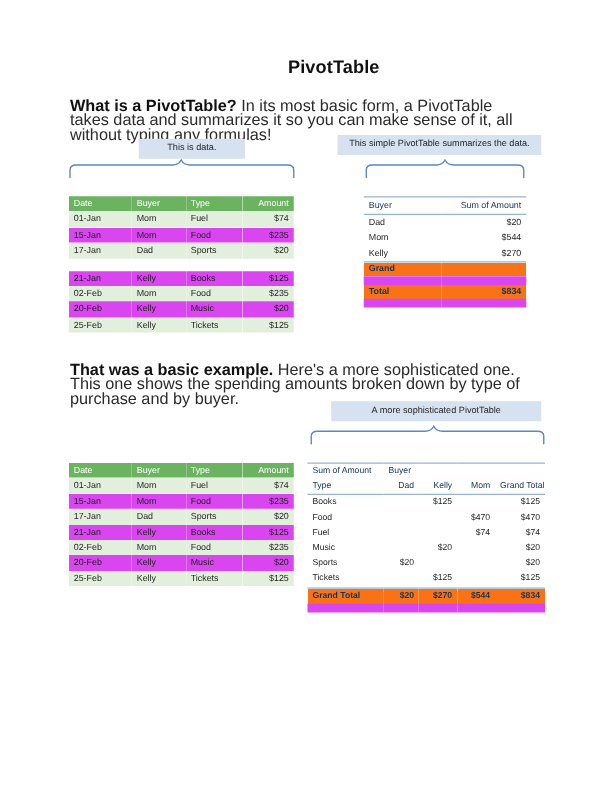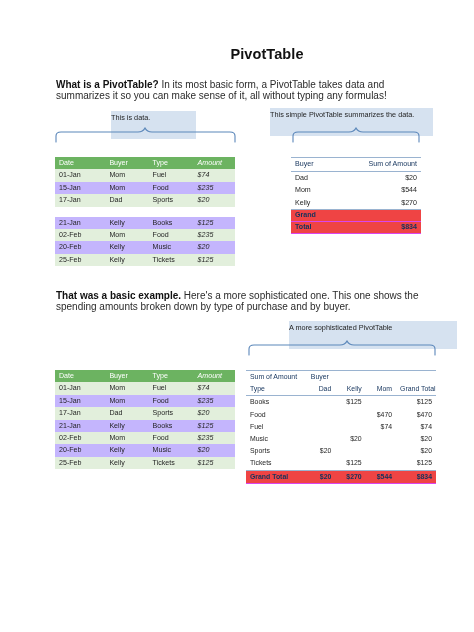--- a/index.html
+++ b/index.html
@@ -33,41 +33,42 @@
     font-size: 14.5px;
     font-weight: bold;
     letter-spacing: 0.1px;
     color: #111111;
     padding-left: 30px;
   }
 
   
   .para {
     position: absolute;
-    font-size: 10px;
+    font-size: 13px;
     line-height: 11.4px;
     color: #2b2b2b;
   }
   .para b { font-weight: bold; color: #111111; }
 
   #intro-para { left: 56px; top: 79px; width: 372px; }
   #second-para { left: 56px; top: 290px; width: 372px; }
 
   
   .callout {
     position: absolute;
     background: #d6e2f0;
     color: #1f1f1f;
     font-size: 7.3px;
     line-height: 13px;
-    height: 28px;
+    height: 16px;
+    text-align: center;
   }
   #callout-data      { left: 111px; top: 111px; width: 85px; }
   #callout-simple    { left: 270px; top: 108px; width: 163px; }
-  #callout-advanced  { left: 265px; top: 321px; width: 168px; margin-left: 24px; }
+  #callout-advanced  { left: 265px; top: 321px; width: 168px; }
 
   
   .brace {
     position: absolute;
     overflow: visible;
   }
   .brace svg { display: block; }
 
   
   table.tbl {
@@ -88,44 +89,44 @@
 
   
   .green-tbl th {
     background: #6cb361;
     color: #ffffff;
     font-weight: bold;
     font-size: 7.1px;
     margin-left: 39px;
   }
   .green-tbl tr.alt td { background: #e2efdc; margin-left: 11px; }
-  .green-tbl tr.plain td { background: #c4b5fd; }
+  .green-tbl tr.plain td { background: #d946ef; }
   .green-tbl tr.blank td { background: #ffffff; height: 10px; line-height: 10px; }
-  .green-tbl td.num, .green-tbl th.num { text-align: left; font-style: italic; }
+  .green-tbl td.num, .green-tbl th.num { text-align: right; }
   .green-tbl td { color: #1f1f1f; }
 
   #data-table-1 { left: 55px; top: 157px; width: 180px; }
   #data-table-2 { left: 55px; top: 370px; width: 180px; }
 
   
   .pivot-tbl th {
     background: #ffffff;
     color: #14335c;
     font-weight: bold;
     border-top: 1px solid #9ab3d0;
     border-bottom: 1px solid #9ab3d0;
   }
   .pivot-tbl td { background: #ffffff; color: #1f1f1f; }
   .pivot-tbl td.num, .pivot-tbl th.num { text-align: right; }
   .pivot-tbl tr.total td {
-    background: #ef4444;
+    background: #f97316;
     font-weight: bold;
     color: #14335c;
     border-top: 1px solid #9ab3d0;
-    border-bottom: 1px solid #d946ef;
+    border-bottom: 7px solid #d946ef;
   }
 
   #pivot-simple { left: 291px; top: 157px; width: 130px; }
   #pivot-simple td, #pivot-simple th { height: 12.6px; line-height: 12.6px; }
   #pivot-simple tr.total td { height: 11px; line-height: 11px; vertical-align: top; }
 
   #pivot-advanced { left: 246px; top: 370px; width: 190px; }
   #pivot-advanced th.hdr1 {
     border-bottom: none;
   }

